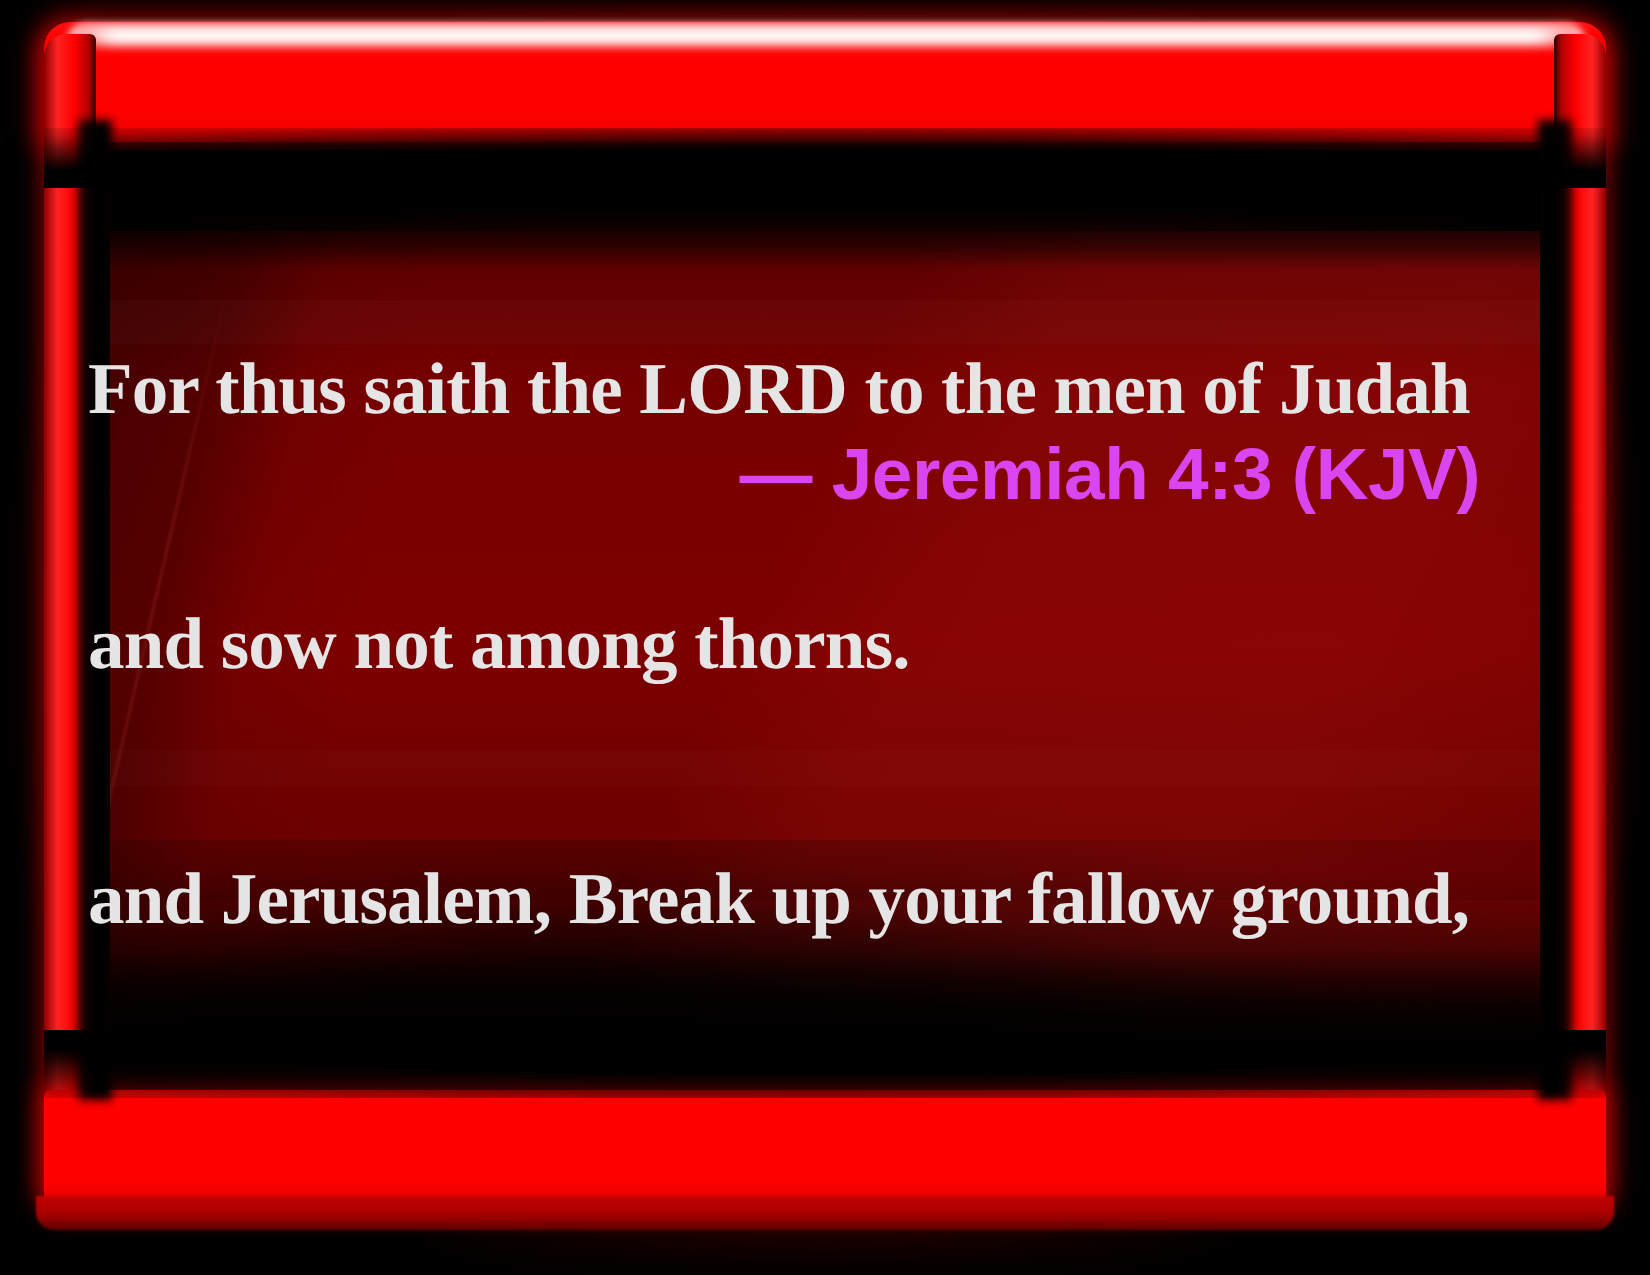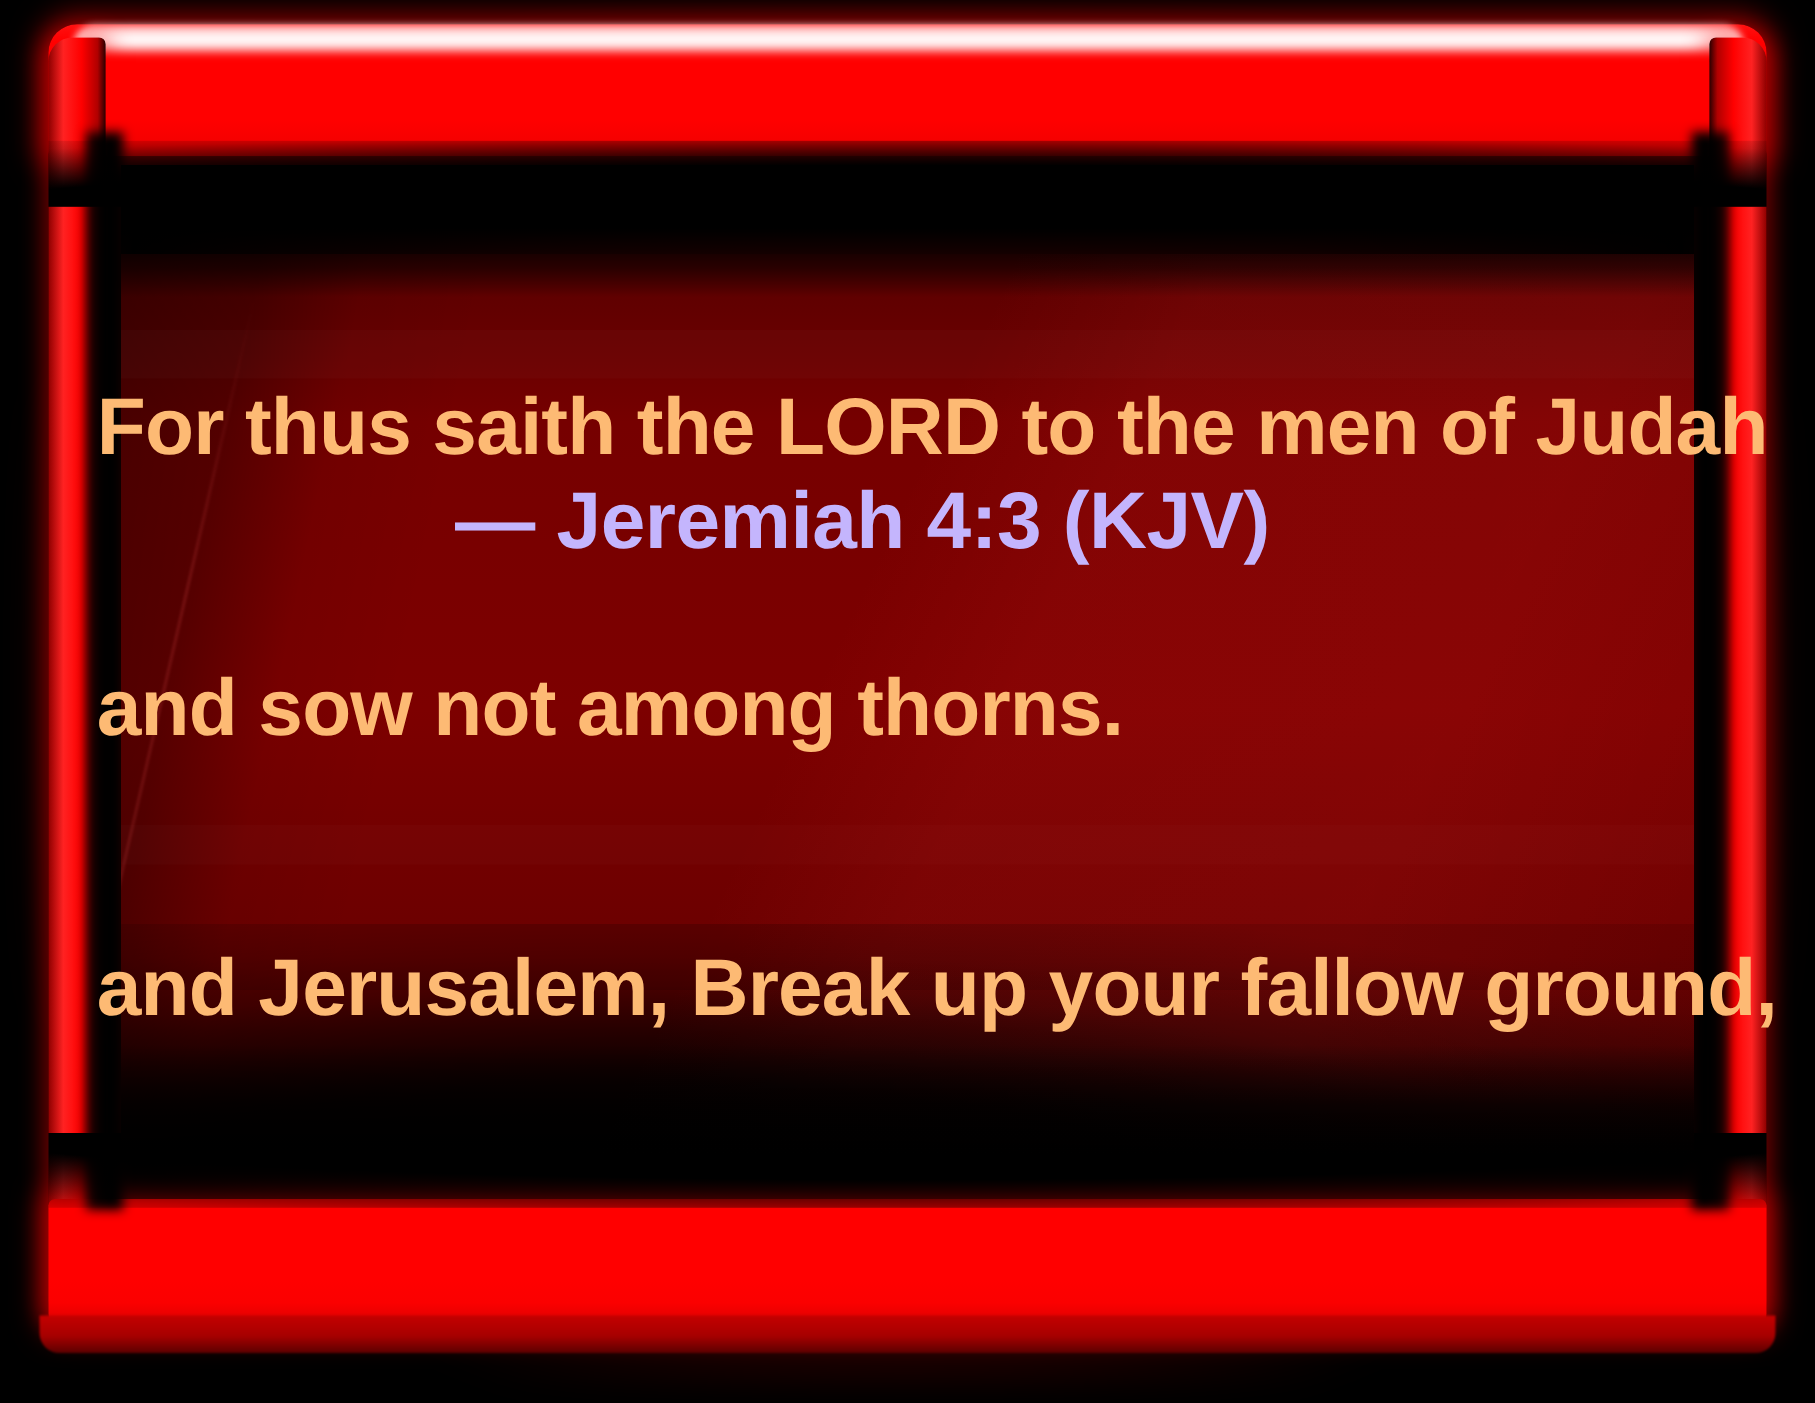--- a/index.html
+++ b/index.html
@@ -278,42 +278,42 @@
                 rgba(0,0,0,0) 100%);
   }
 
   
 
   .verse {
     position: absolute;
     left: 88px;
     top: 176px;
     width: 1420px;
-    color: #fdba74;
-    font-family: Liberation Sans, sans-serif;
+    color: #e5e5e5;
+    font-family: Liberation Serif, serif;
     font-weight: bold;
     font-size: 73px;
     line-height: 85px;
     letter-spacing: -0.8px;
     white-space: pre-wrap;
     text-rendering: geometricPrecision;
   }
 
   .verse-line {
     display: block;
     white-space: nowrap;
   }
 
   .attribution {
     position: absolute;
     left: 88px;
     top: 431px;
     width: 1392px;
-    text-align: center;
-    color: #c4b5fd;
+    text-align: right;
+    color: #d946ef;
     font-family: "Liberation Sans", sans-serif;
     font-weight: bold;
     font-size: 73px;
     line-height: 85px;
     letter-spacing: -0.5px;
     white-space: nowrap;
   }
 </style>
 </head>
 <body>

